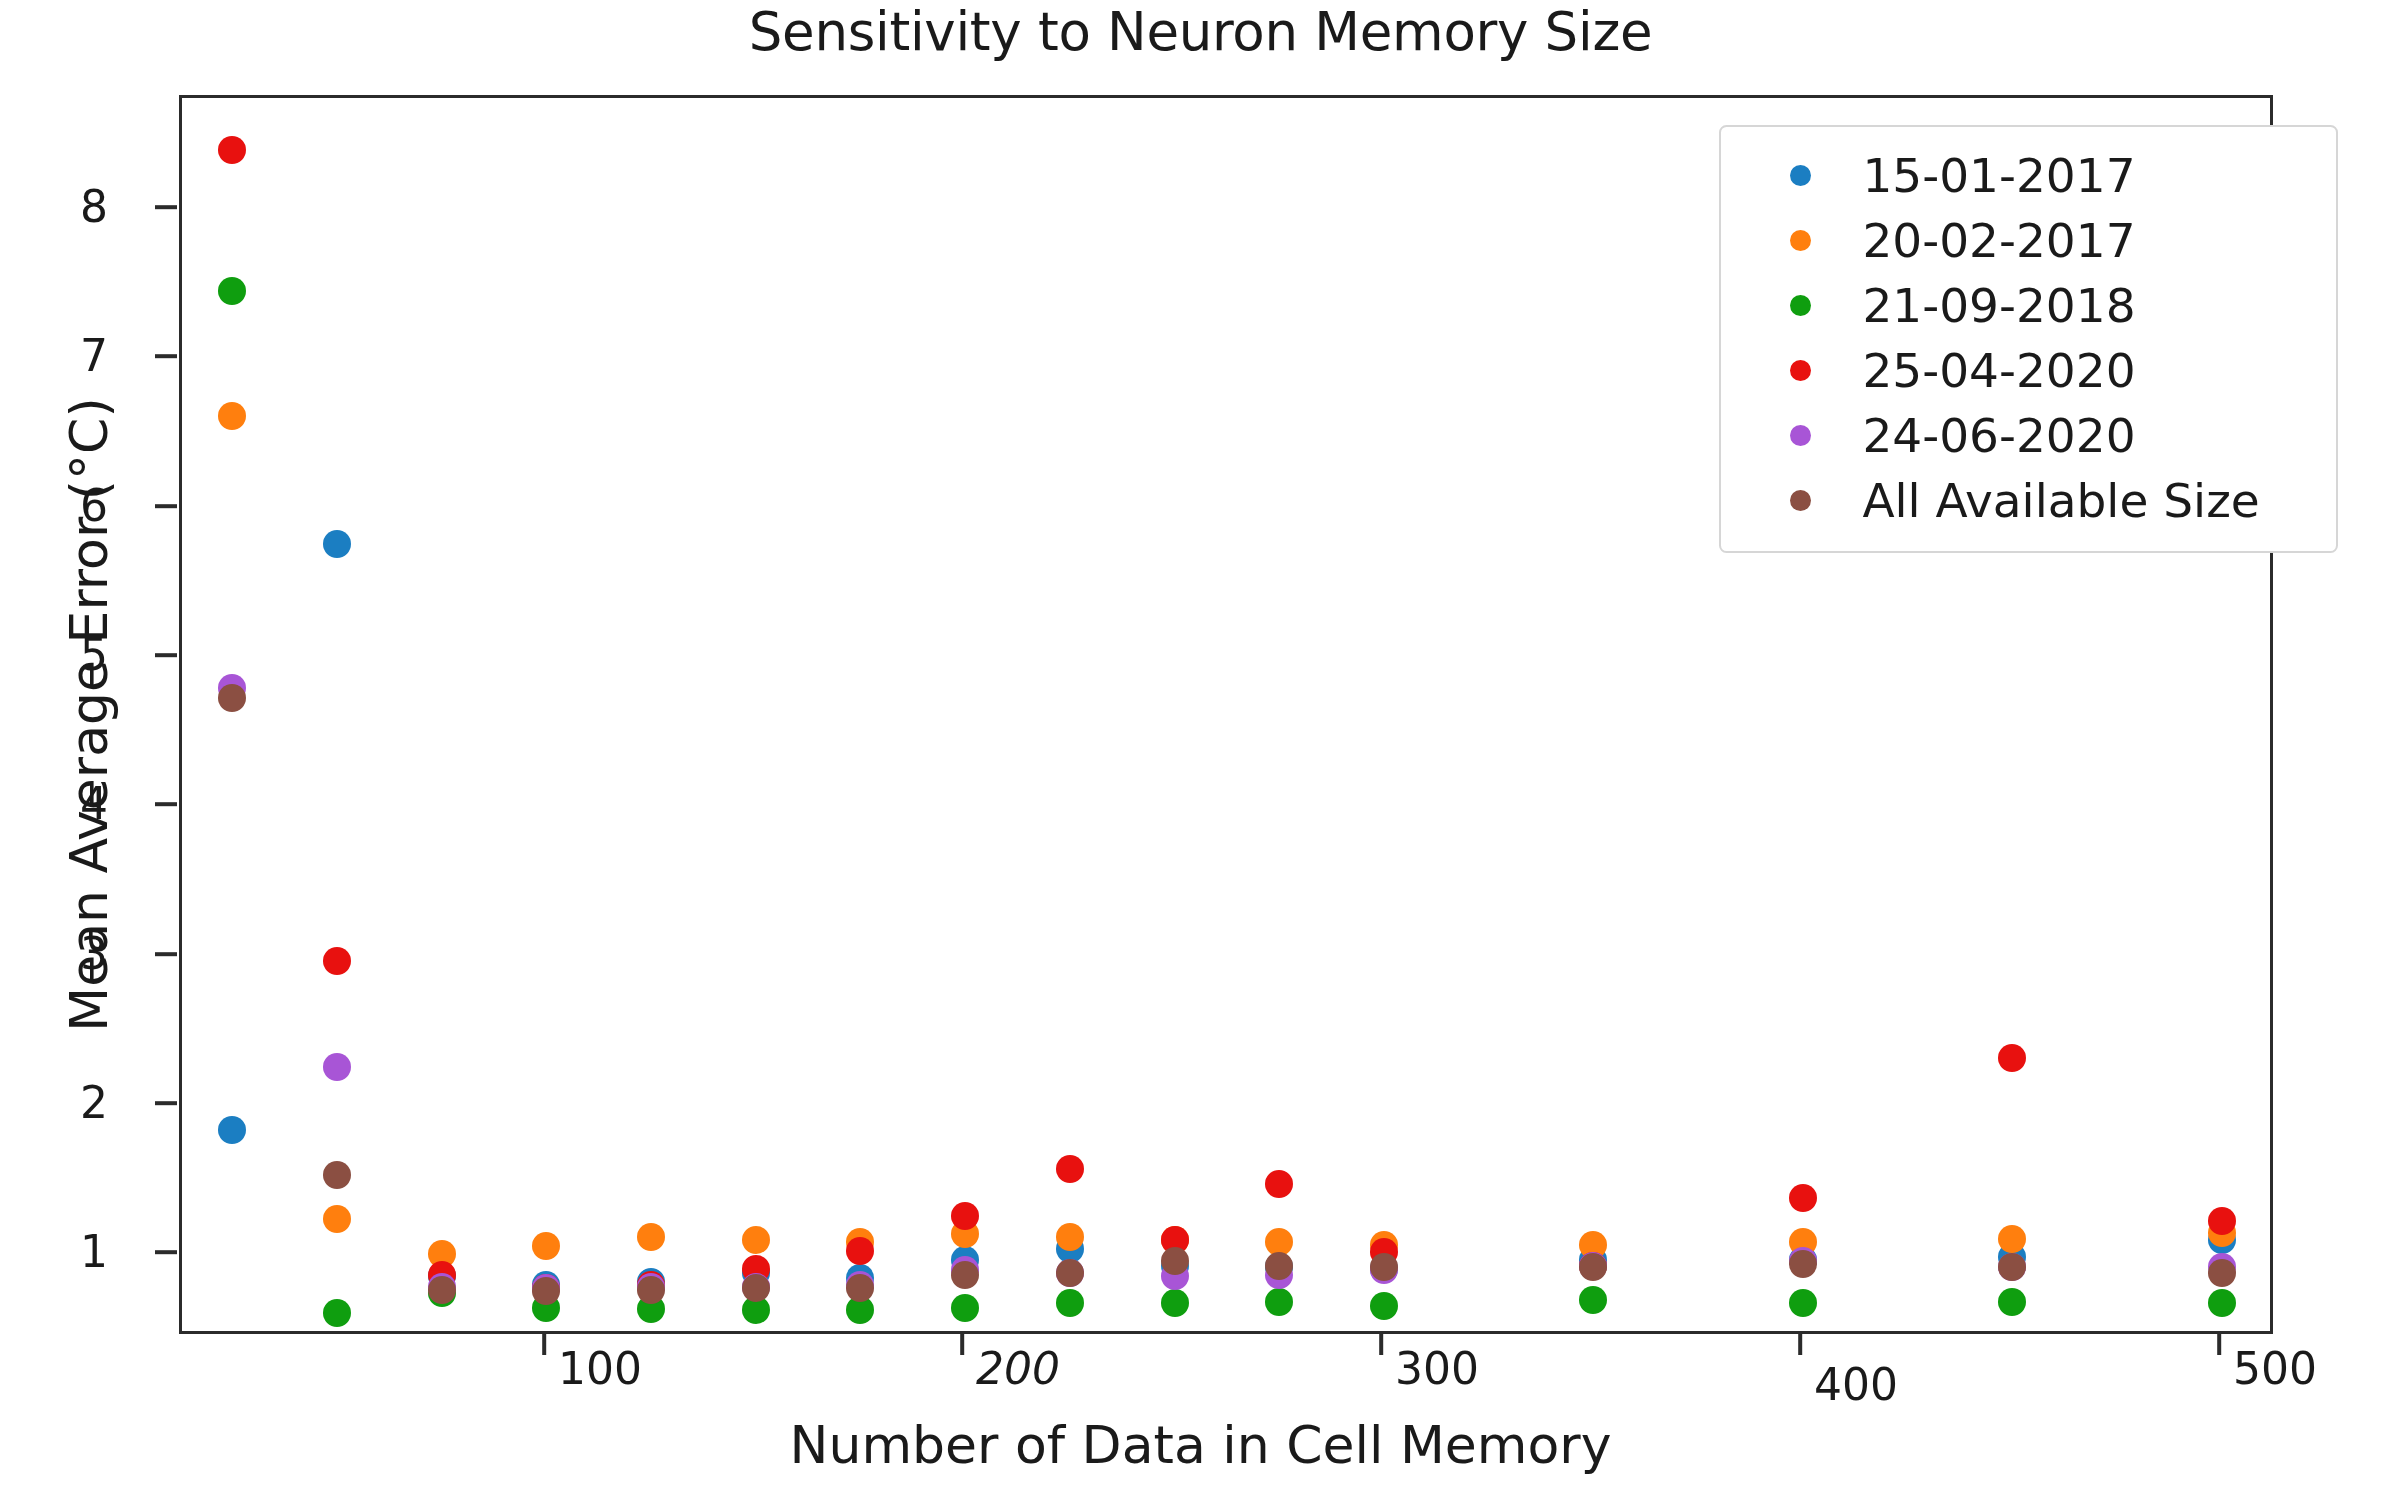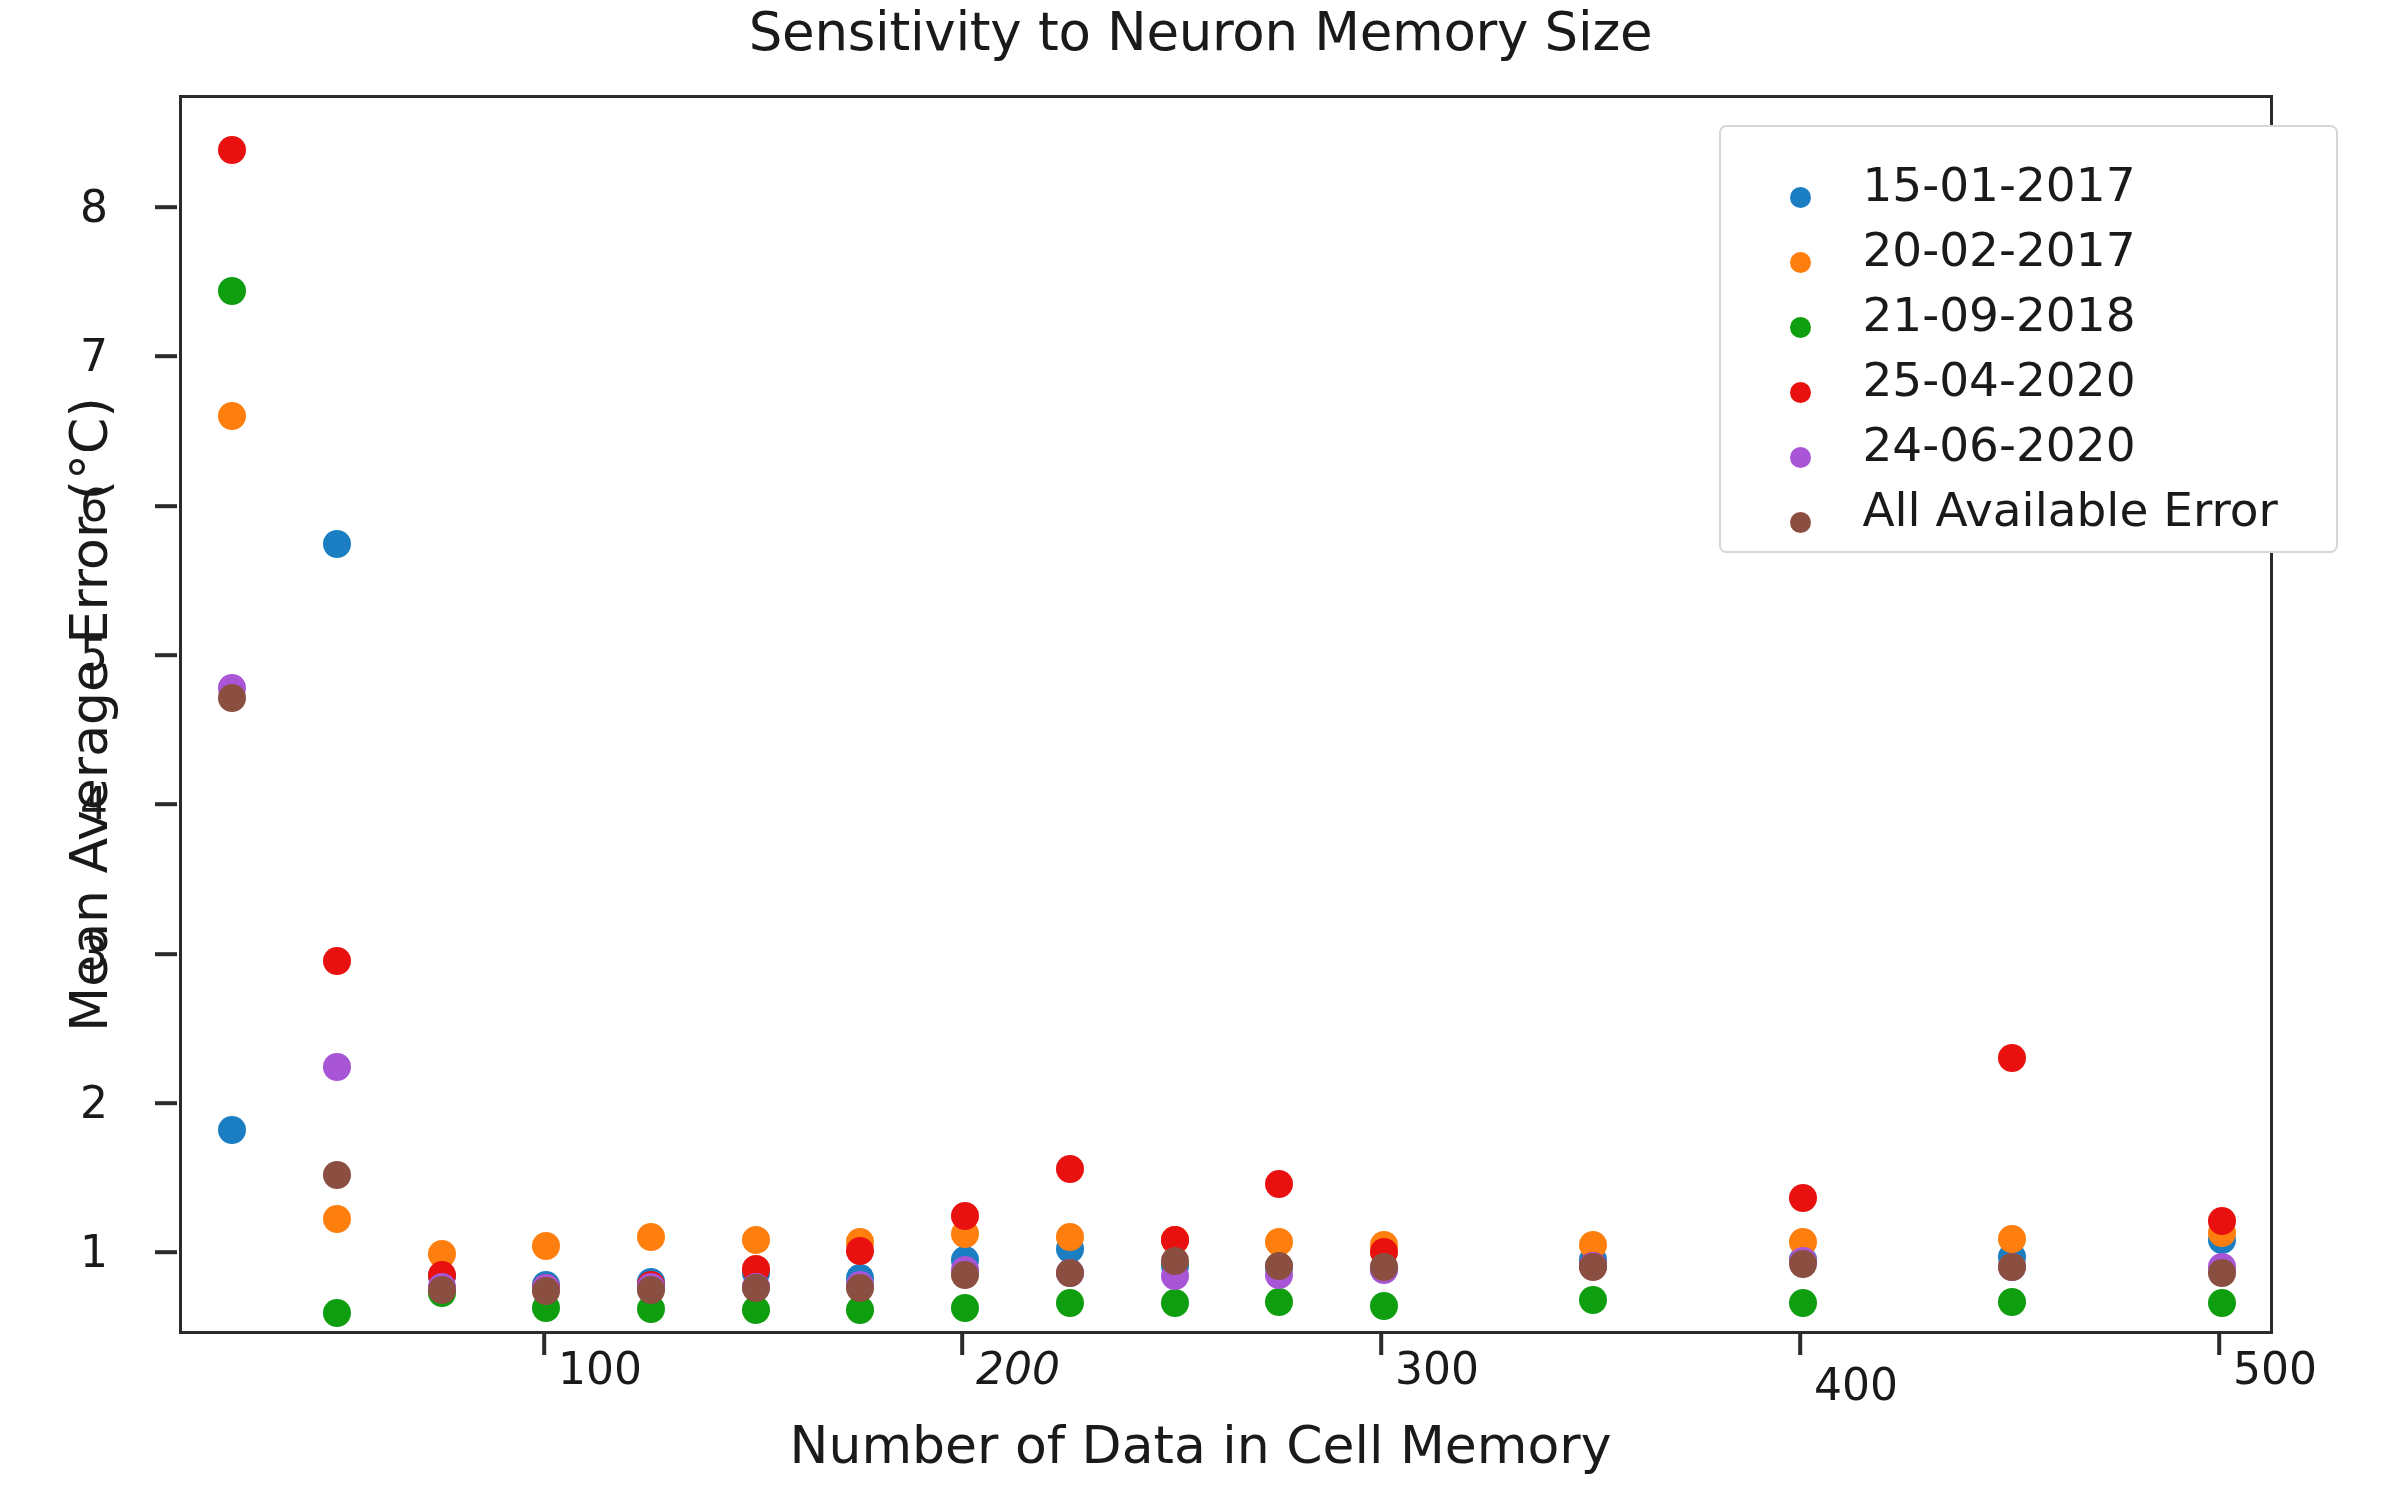--- a/index.html
+++ b/index.html
@@ -130,21 +130,21 @@
     top: 125px;
     width: 619px;
     border: 2.5px solid #d6d6d6;
     border-radius: 7.4px;
     background: #ffffff;
     box-sizing: border-box;
     padding: 16px 18.4px 18.4px 18.4px;
   }
   .legend-row {
     display: flex;
-    align-items: flex-end;
+    align-items: center;
     height: 65px;
   }
   .legend-swatch-cell {
     width: 123px;
     display: flex;
     justify-content: center;
     align-items: center;
   }
   .legend-swatch {
     width: 21px;
@@ -329,18 +329,18 @@
       <div class="legend-row">
         <div class="legend-swatch-cell">
           <div class="legend-swatch" style="background: rgb(168, 85, 214);"></div>
         </div>
         <div class="legend-text">24-06-2020</div>
       </div>
       <div class="legend-row">
         <div class="legend-swatch-cell">
           <div class="legend-swatch" style="background: rgb(139, 79, 66);"></div>
         </div>
-        <div class="legend-text">All Available Error</div>
+        <div class="legend-text">All Available Size</div>
       </div>
     </div>
 
 </div>
 
 
 </body></html>

